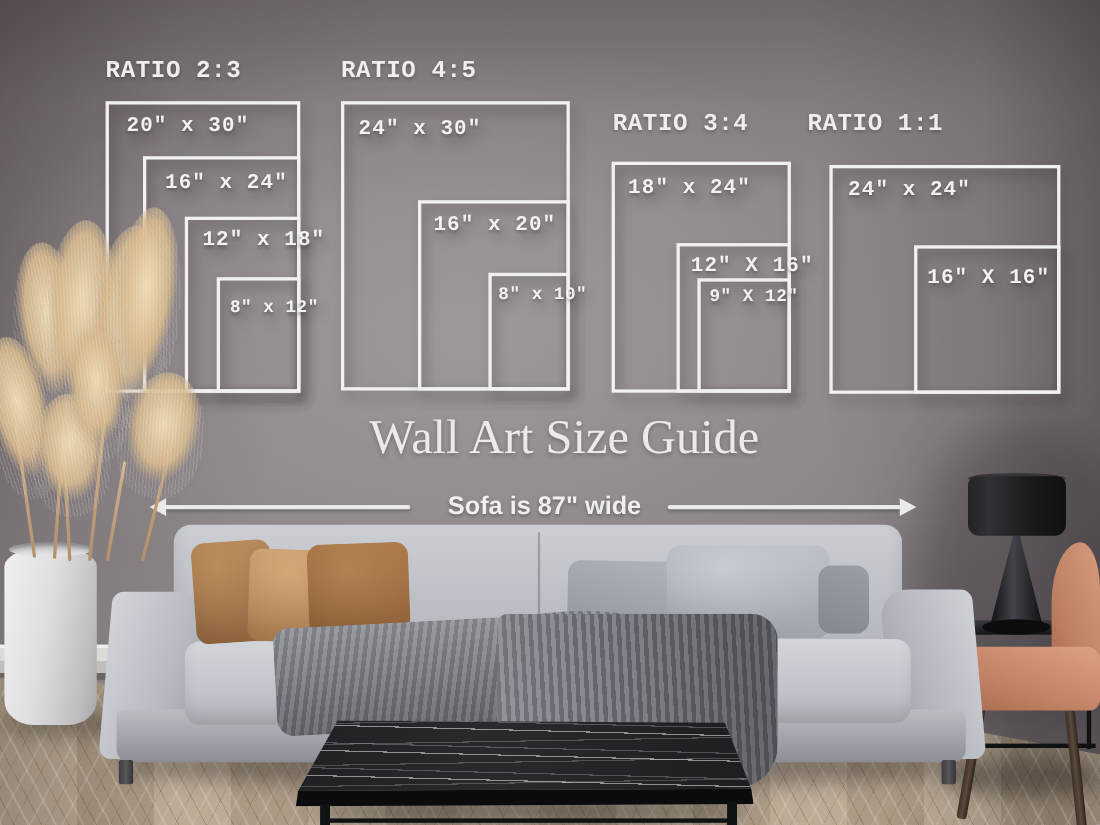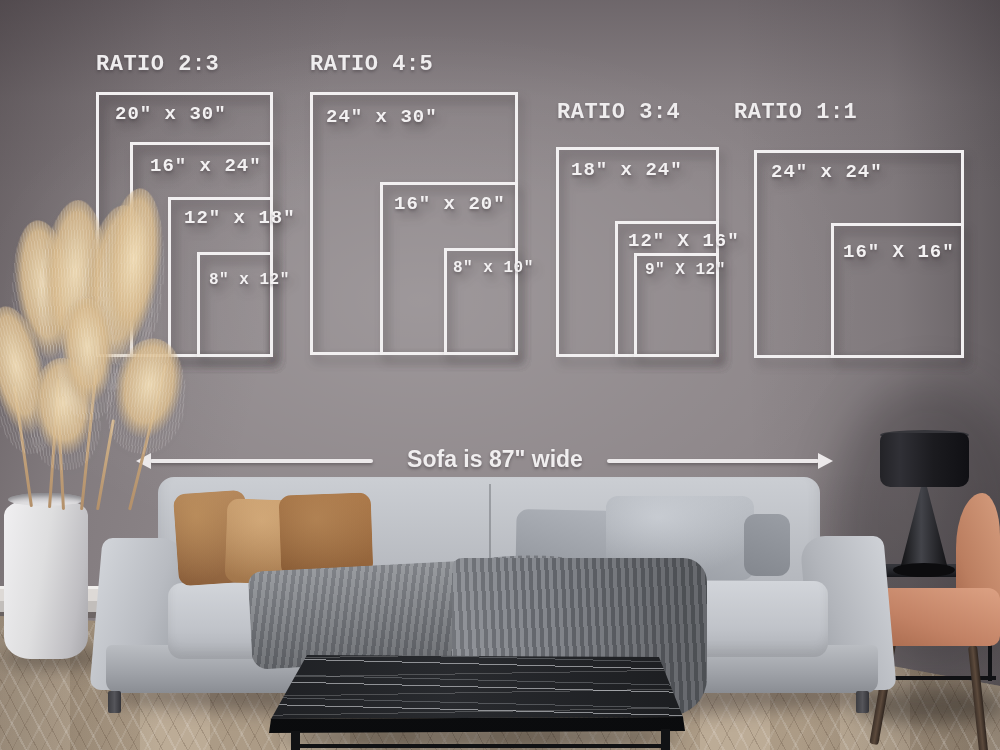--- a/index.html
+++ b/index.html
@@ -221,20 +221,21 @@
           <span class="size-label" style="left: 8px; top: 5px; font-size: 16px; letter-spacing: 0.5px;">9" X 12"</span>
         </div>
         <div class="group-header" style="left: 734px; top: 100px;">RATIO 1:1</div>
         <div class="size-rect" style="left: 754px; top: 150px; width: 210px; height: 208px; border-color: rgb(242, 240, 241);">
           <span class="size-label" style="left: 14px; top: 8px;">24" x 24"</span>
         </div>
         <div class="size-rect" style="left: 831px; top: 223px; width: 133px; height: 135px; border-color: rgb(242, 240, 241);">
           <span class="size-label" style="left: 9px; top: 15px;">16" X 16"</span>
         </div>
       </div>
+    <div class="guide-title">Wall Art Size Guide</div>
     <div class="sofa-note">Sofa is 87" wide</div>
     <div class="arrow-line" style="left:150px;top:459px;width:223px;"></div>
     <div class="arrow-head ah-left" style="left:136px;top:453px;"></div>
     <div class="arrow-line" style="left:607px;top:459px;width:212px;"></div>
     <div class="arrow-head ah-right" style="left:818px;top:453px;"></div>
   </div>
 
   <div style="inset:0;pointer-events:none;">
     <div class="stem" style="left:30px;top:385px;height:122px;transform:rotate(-8deg);"></div>
     <div class="stem" style="left:48px;top:378px;height:130px;transform:rotate(4deg);"></div>

